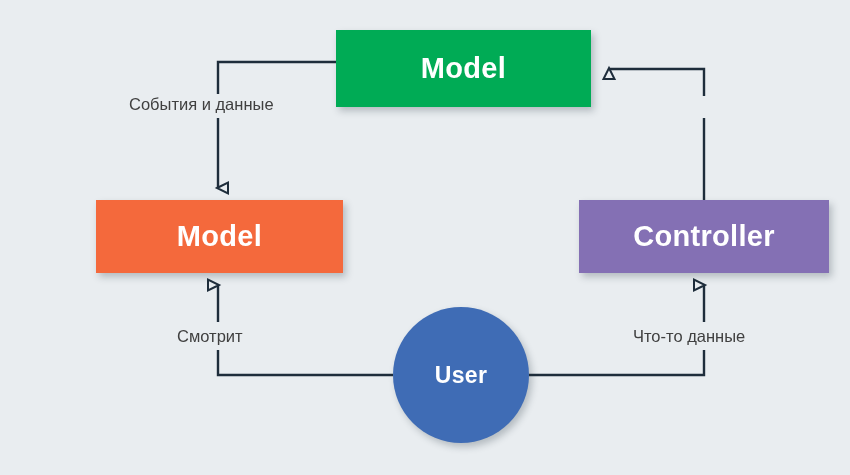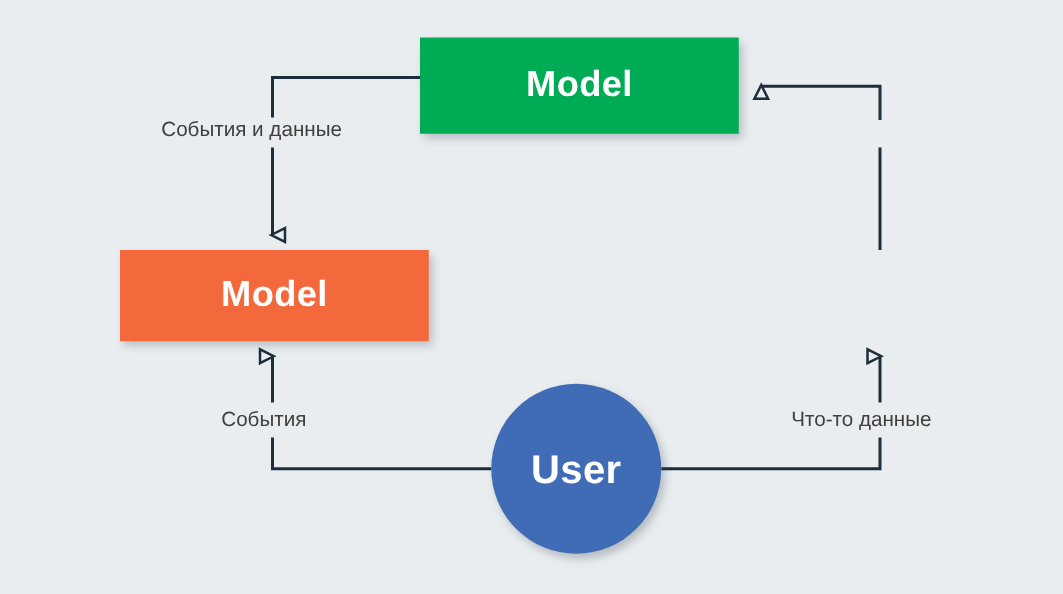--- a/index.html
+++ b/index.html
@@ -61,21 +61,21 @@
     height: 73px;
     background: #8470b4;
   }
   #node-user {
     left: 357px;
     top: 307px;
     width: 136px;
     height: 136px;
     border-radius: 50%;
     background: #3f6cb5;
-    font-size: 32px;
+    font-size: 23px;
   }
   .edge-label {
     position: absolute;
     color: #404040;
     font-size: 16.5px;
     white-space: nowrap;
     background: #e9edf0;
     padding: 0 5px;
     line-height: 20px;
   }
@@ -118,25 +118,28 @@
   </svg>
 
   <div class="node node-box" id="node-model">
     <span>Model</span>
   </div>
 
   <div class="node node-box" id="node-view">
     <span>Model</span>
   </div>
 
+  <div class="node node-box" id="node-controller">
+    <span>Controller</span>
+  </div>
 
   <div class="node" id="node-user">
     <span>User</span>
   </div>
 
   <div class="edge-label" id="label-events">События и данные</div>
 
 
-  <div class="edge-label" id="label-watches">События</div>
+  <div class="edge-label" id="label-watches">Смотрит</div>
 
   <div class="edge-label" id="label-modifies">Что-то данные</div>
 
 </div>
 
 </body></html>

